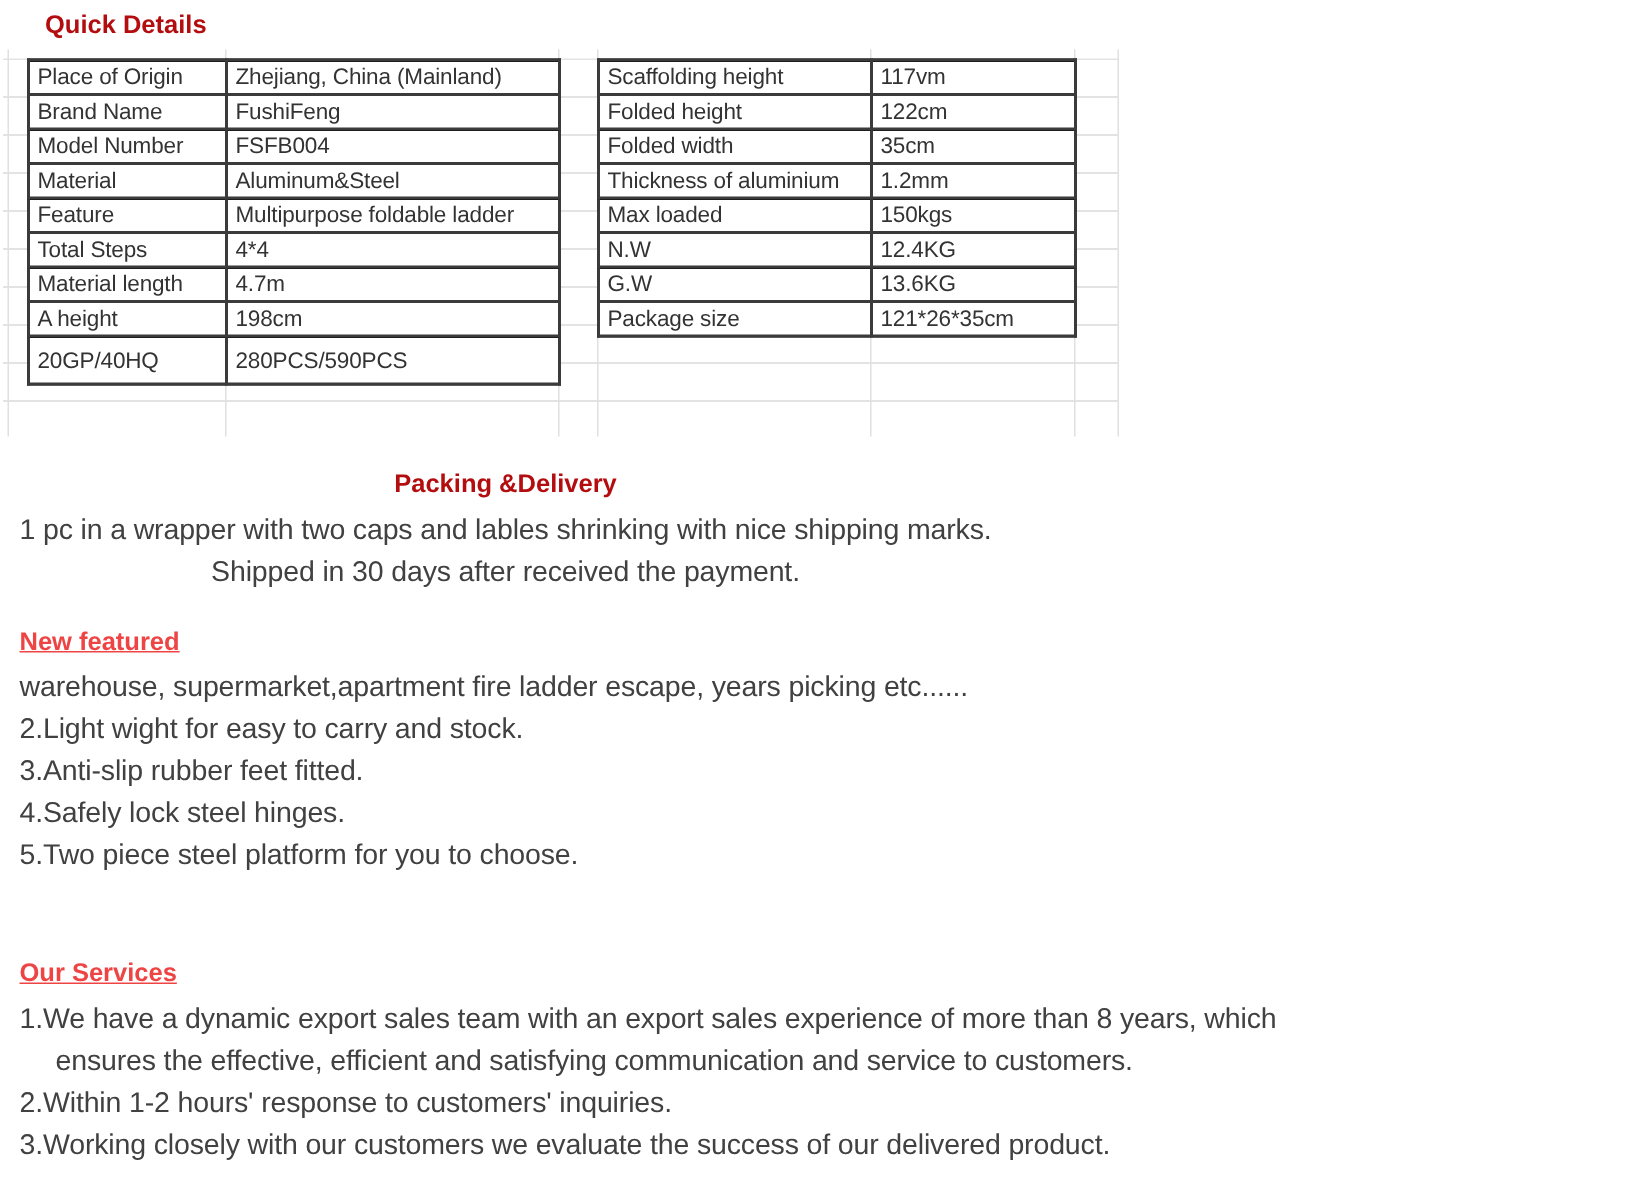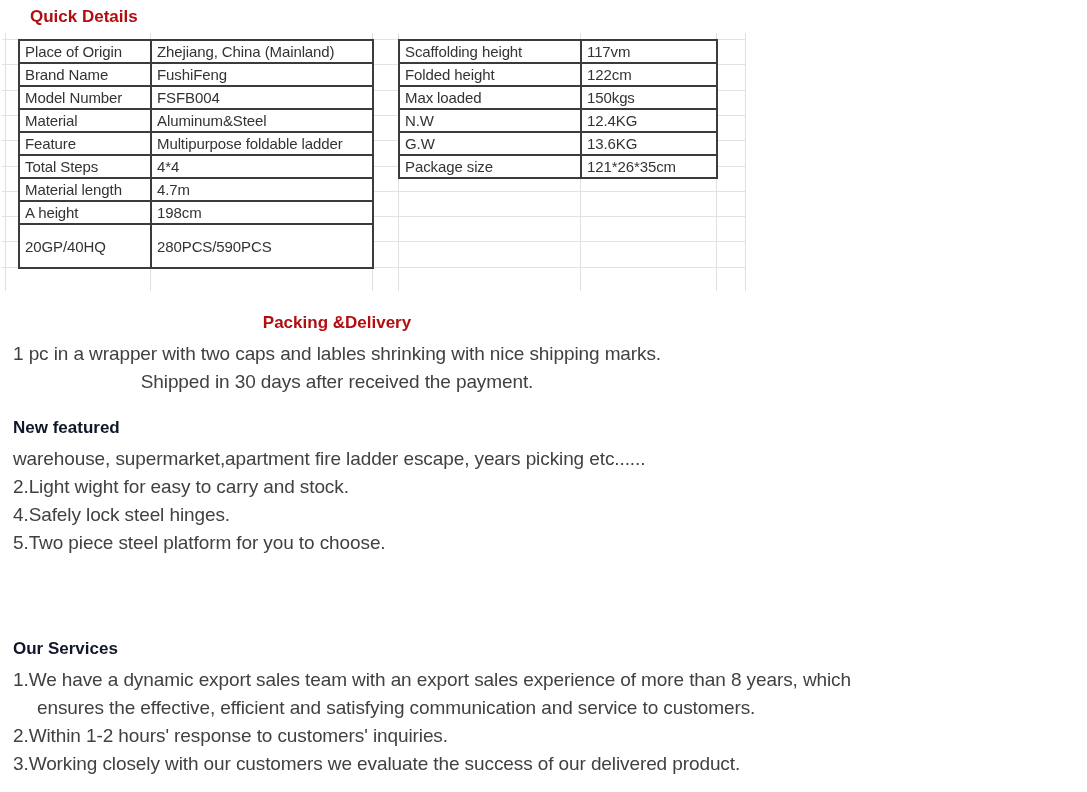--- a/index.html
+++ b/index.html
@@ -9,21 +9,21 @@
     background:#ffffff; overflow:hidden;
     font-family:"Liberation Sans","DejaVu Sans",sans-serif;
     color:#414141;
   }
 
   
   .section-heading {
     font-weight:bold; font-size:17px; line-height:22px; white-space:nowrap;
   }
   .red   { color:#b30d10; }
-  .rust  { color:#0f172a; }
+  .rust  { color:#ef4444;text-decoration:underline; }
 
   
   #ghost-grid {
     position:absolute; left:2px; top:39px; width:744px; height:253px;
     background:repeating-linear-gradient(
       to bottom,
       #e3e3e3 0, #e3e3e3 1px,
       transparent 1px, transparent 25.3px);
     z-index:0;
   }
@@ -41,21 +41,21 @@
   #right-table { left:398px; width:318px; }
   table.spec td {
     border:2px solid #3b3b3b;
     padding:0 5px; height:23px;
     font-size:15px; letter-spacing:-0.1px; color:#333333;
     white-space:nowrap; overflow:hidden; vertical-align:middle;
     background:#ffffff;
   }
   #left-table col.c1  { width:132px; } #left-table col.c2  { width:222px; }
   #right-table col.c1 { width:182px; } #right-table col.c2 { width:136px; }
-  tr.tall td { height:44px;margin-left:20px; }
+  tr.tall td { height:32px;margin-left:20px; }
 
   
   .text-section { position:absolute; left:13px; z-index:1; }
   .lines { margin-top:6px; }
   .text-line {
     font-size:19px; letter-spacing:-0.1px; line-height:28px;
     color:#414141; white-space:nowrap;
   }
   .indent { padding-left:24px; }
 
@@ -135,20 +135,28 @@
     <tbody>
         <tr>
       <td>Scaffolding height</td>
       <td>117vm</td>
     </tr>
     <tr>
       <td>Folded height</td>
       <td>122cm</td>
     </tr>
     <tr>
+      <td>Folded width</td>
+      <td>35cm</td>
+    </tr>
+    <tr>
+      <td>Thickness of aluminium</td>
+      <td>1.2mm</td>
+    </tr>
+    <tr>
       <td>Max loaded</td>
       <td>150kgs</td>
     </tr>
     <tr>
       <td>N.W</td>
       <td>12.4KG</td>
     </tr>
     <tr>
       <td>G.W</td>
       <td>13.6KG</td>
@@ -166,20 +174,21 @@
       <div class="text-line">1 pc in a wrapper with two caps and lables shrinking with nice shipping marks.</div>
       <div class="text-line">Shipped in 30 days after received the payment.</div>
     </div>
   </div>
 
   <div class="text-section" id="sec-featured">
     <div class="section-heading rust">New featured</div>
     <div class="lines">
       <div class="text-line">warehouse, supermarket,apartment fire ladder escape, years picking etc......</div>
       <div class="text-line">2.Light wight for easy to carry and stock.</div>
+      <div class="text-line">3.Anti-slip rubber feet fitted.</div>
       <div class="text-line">4.Safely lock steel hinges.</div>
       <div class="text-line">5.Two piece steel platform for you to choose.</div>
     </div>
   </div>
 
   <div class="text-section" id="sec-services">
     <div class="section-heading rust">Our Services</div>
     <div class="lines">
       <div class="text-line">1.We have a dynamic export sales team with an export sales experience of more than 8 years, which</div>
       <div class="text-line indent">ensures the effective, efficient and satisfying communication and service to customers.</div>

